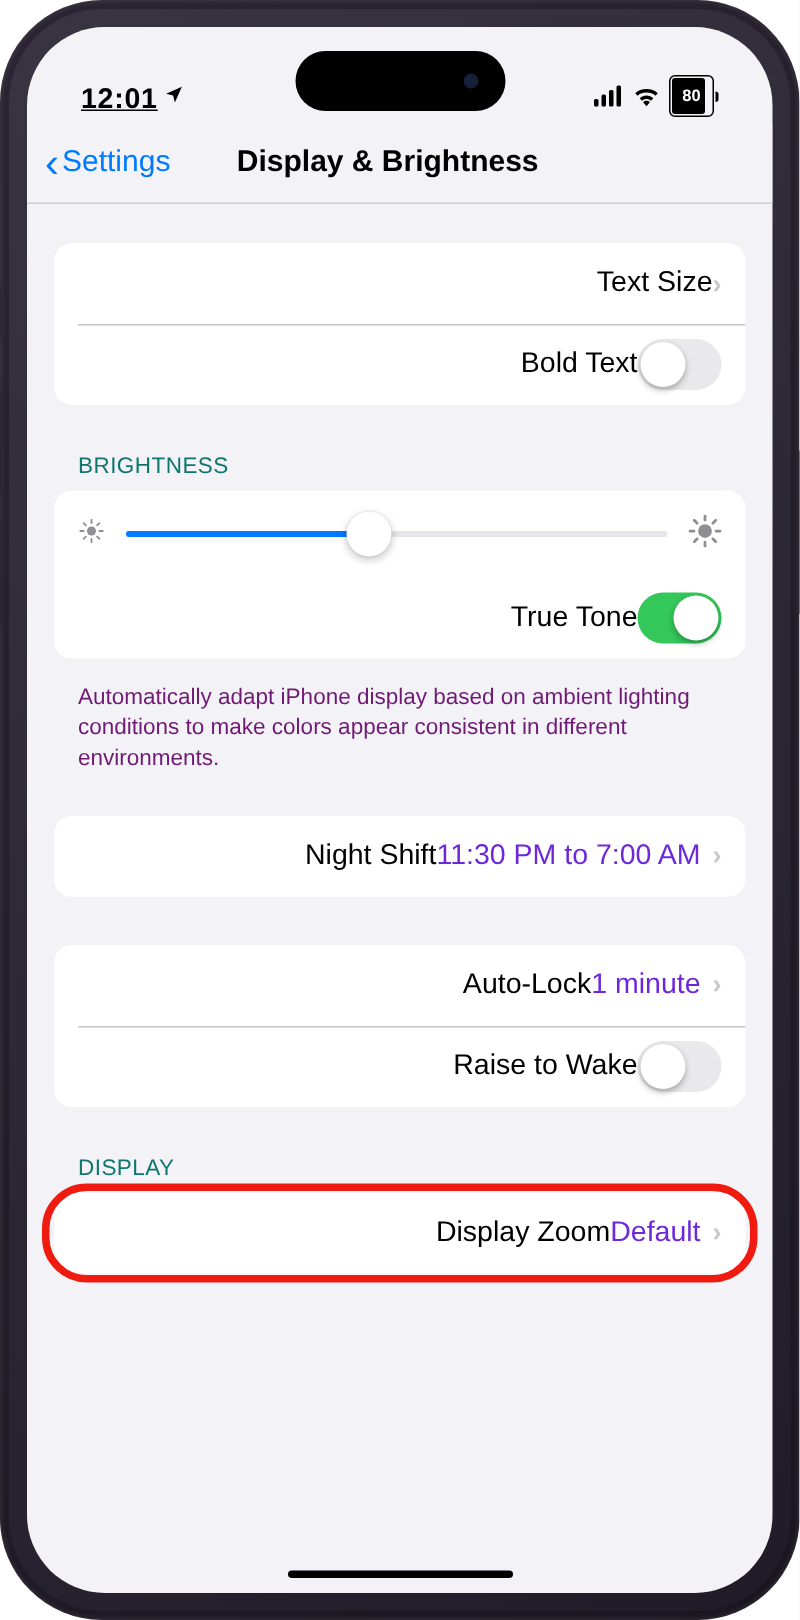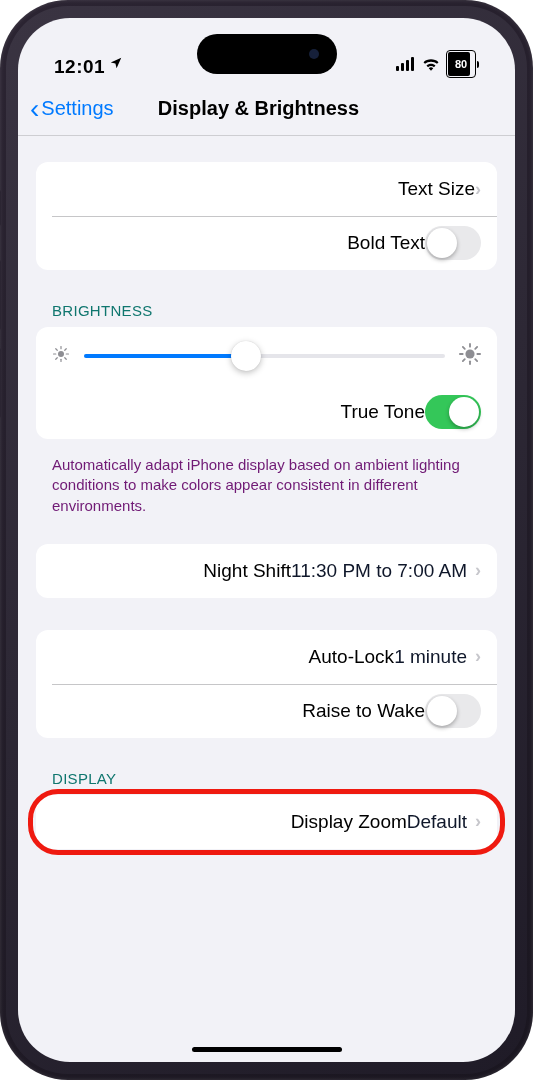--- a/index.html
+++ b/index.html
@@ -23,21 +23,21 @@
 .dynamic-island {
   position: absolute; top: 16px; left: 50%; transform: translateX(-50%);
   width: 140px; height: 40px; background: #000; border-radius: 22px; z-index: 10;
 }
 .dynamic-island::after {
   content:""; position:absolute; right:18px; top:50%; transform:translateY(-50%);
   width:10px; height:10px; border-radius:50%; background:#16203a;
 }
 .status-bar {
   height: 64px; display:flex; justify-content:space-between; align-items:flex-end;
-  padding: 0 36px 4px; position: relative; z-index: 5;
+  padding: 0 36px 4px; position: relative; z-index: 5; text-decoration: underline;
 }
 .status-left { display:flex; align-items:center; gap:4px; font-size:19px; font-weight:600; letter-spacing:.5px; }
 .status-right { display:flex; align-items:center; gap:6px; }
 .loc-icon { display:inline-block; font-size:16px; transform: translateY(-2px); }
 .cell-icon { width:20px; height:14px; display:flex; align-items:flex-end; gap:2px; }
 .cell-icon span { width:3px; background:#000; border-radius:1px; }
 .cell-icon span:nth-child(1){height:5px}.cell-icon span:nth-child(2){height:8px}.cell-icon span:nth-child(3){height:11px}.cell-icon span:nth-child(4){height:14px}
 .wifi-icon { width:18px; height:14px; position:relative; }
 .wifi-icon svg { width:100%; height:100%; }
 .battery { display:flex; align-items:center; }
@@ -68,21 +68,21 @@
 }
 .row {
   display:flex; align-items:center; min-height:54px;
   padding: 0 16px; font-size:19px; color:#000; position:relative;
   cursor:pointer;
 }
 .row + .row::before {
   content:""; position:absolute; left:16px; right:0; top:0; height:.5px; background:#c6c6c8;
 }
 .row-label { flex:1;text-align:right; }
-.row-value { color:#0f172a; font-size:19px; margin-right:8px; }
+.row-value { color:#6d28d9; font-size:19px; margin-right:8px; }
 .chevron { color:#c7c7cc; font-size:18px; font-weight:600; }
 
 .switch {
   width:56px; height:34px; border-radius:17px; position:relative; cursor:pointer;
 }
 .switch-knob {
   position:absolute; top:2px; width:30px; height:30px; border-radius:50%;
   background:#fff; box-shadow:0 2px 4px rgba(0,0,0,.3);
 }
 .switch.off { background:#e9e9eb; }

